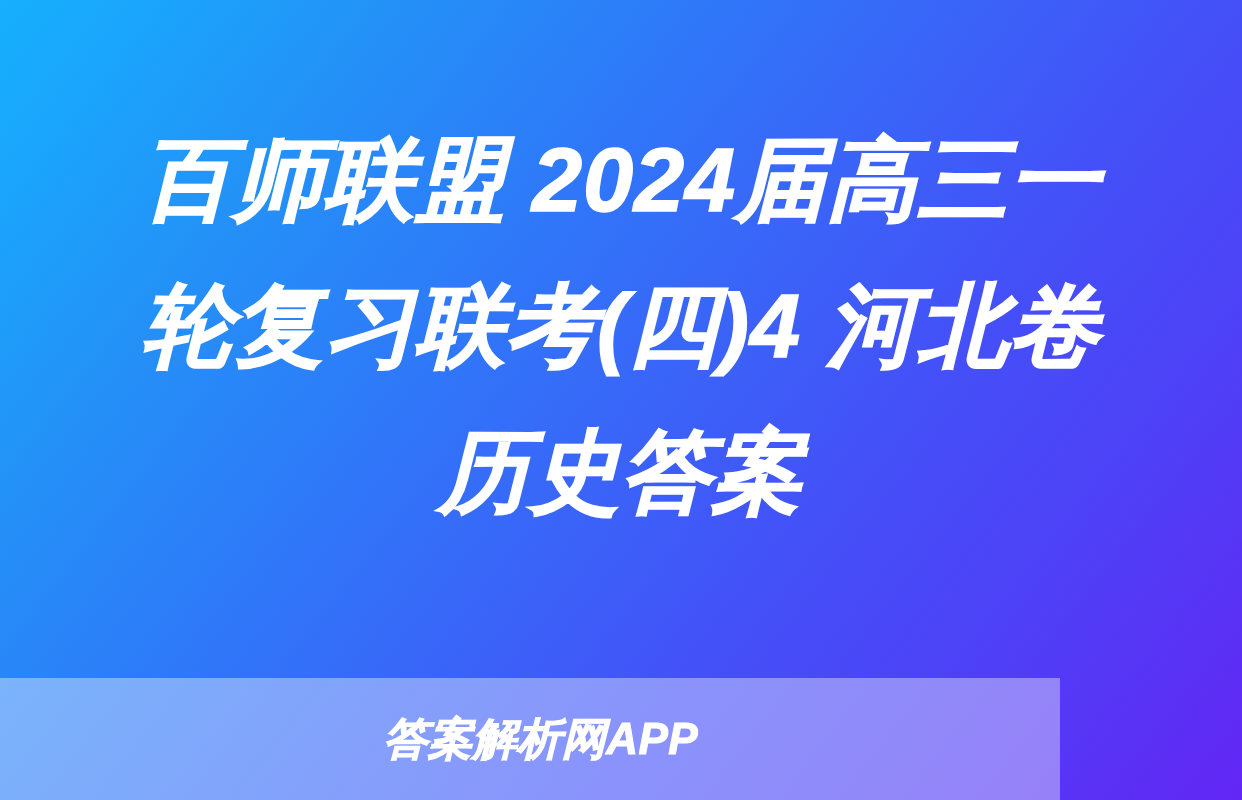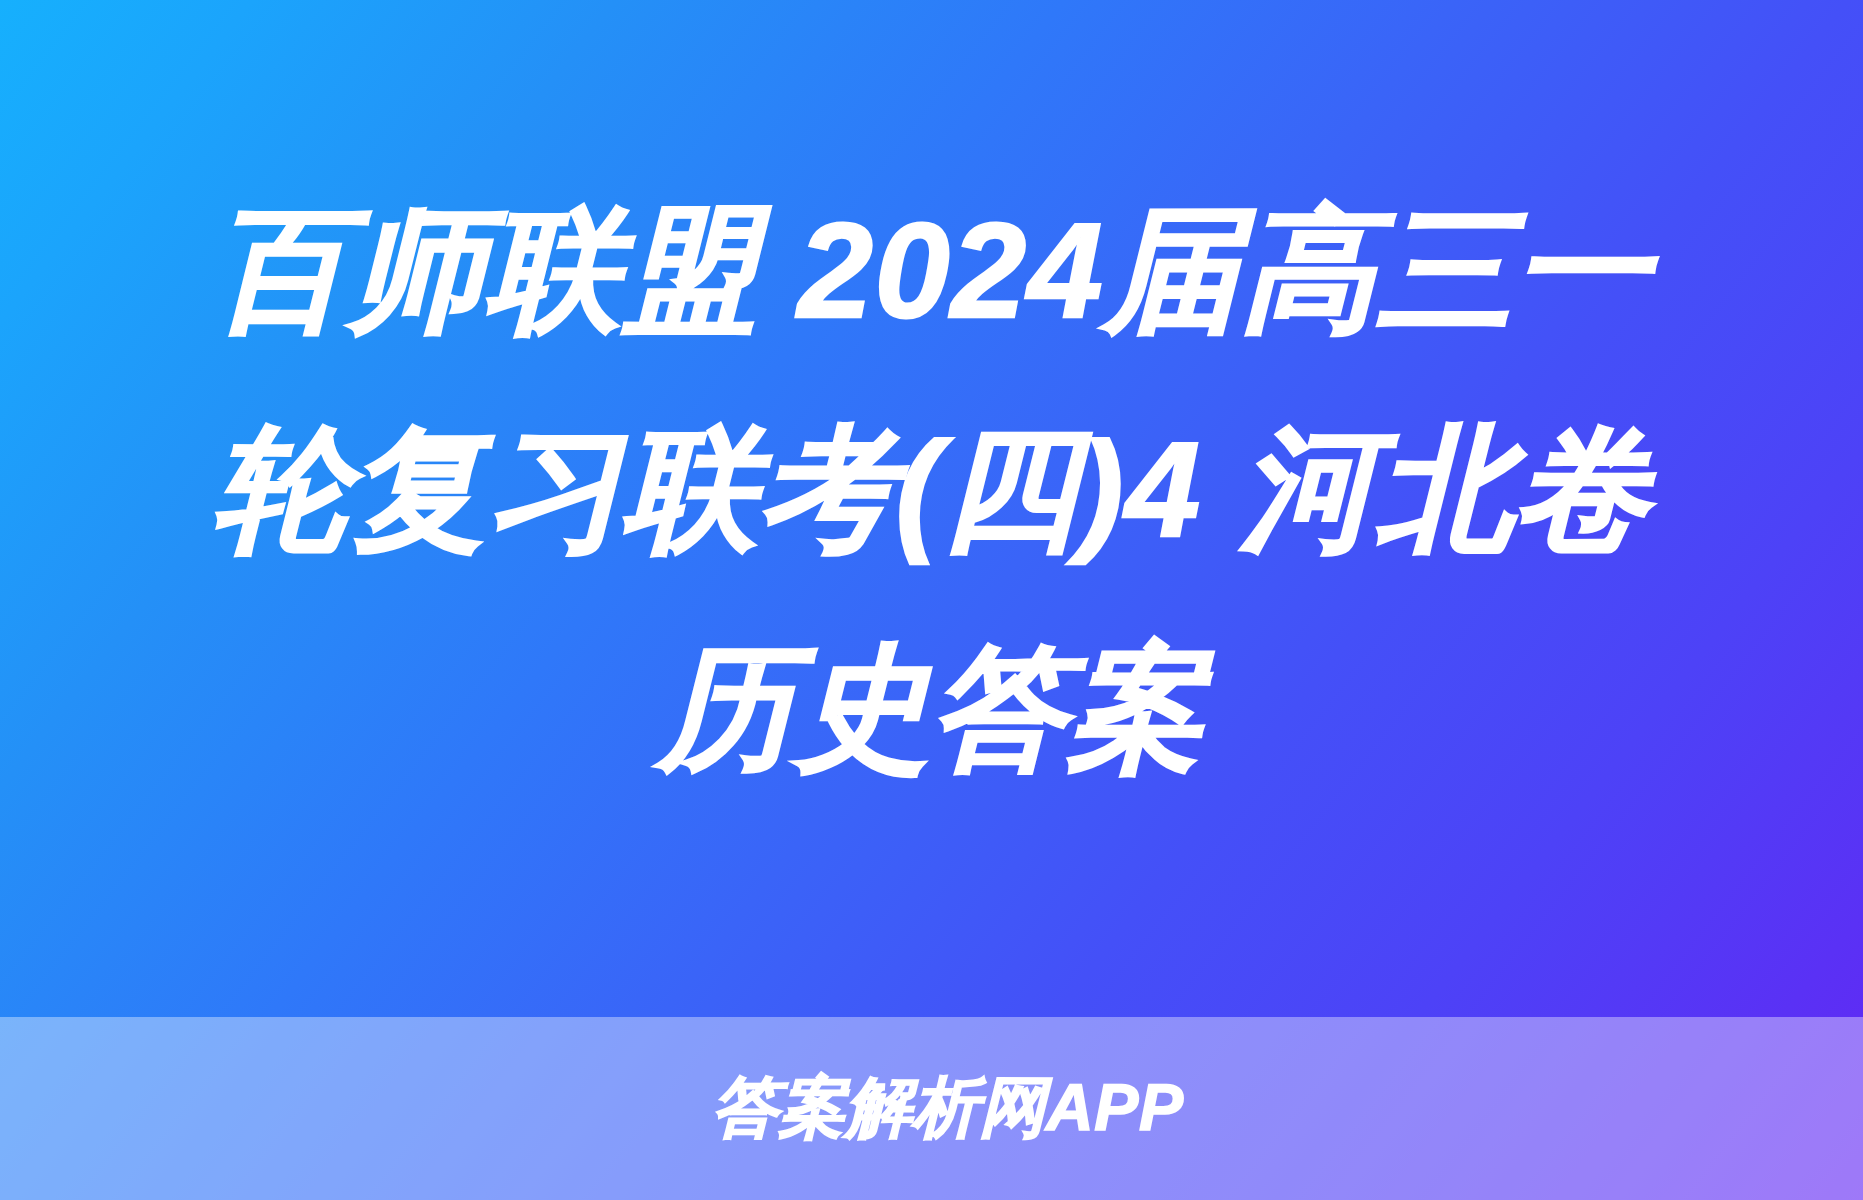--- a/index.html
+++ b/index.html
@@ -63,21 +63,21 @@
     
     -webkit-text-stroke: 1.6px #ffffff;
     text-rendering: geometricPrecision;
   }
 
   
   .footer-band {
     position: absolute;
     left: 0;
     top: 678px;
-    width: 1242px;
+    width: 1060px;
     height: 122px;
     background: rgba(255, 255, 255, 0.38);
     display: flex;
     align-items: center;
     justify-content: center;
     padding-left: 22px;
   }
 
   .watermark {
     color: #ffffff;

